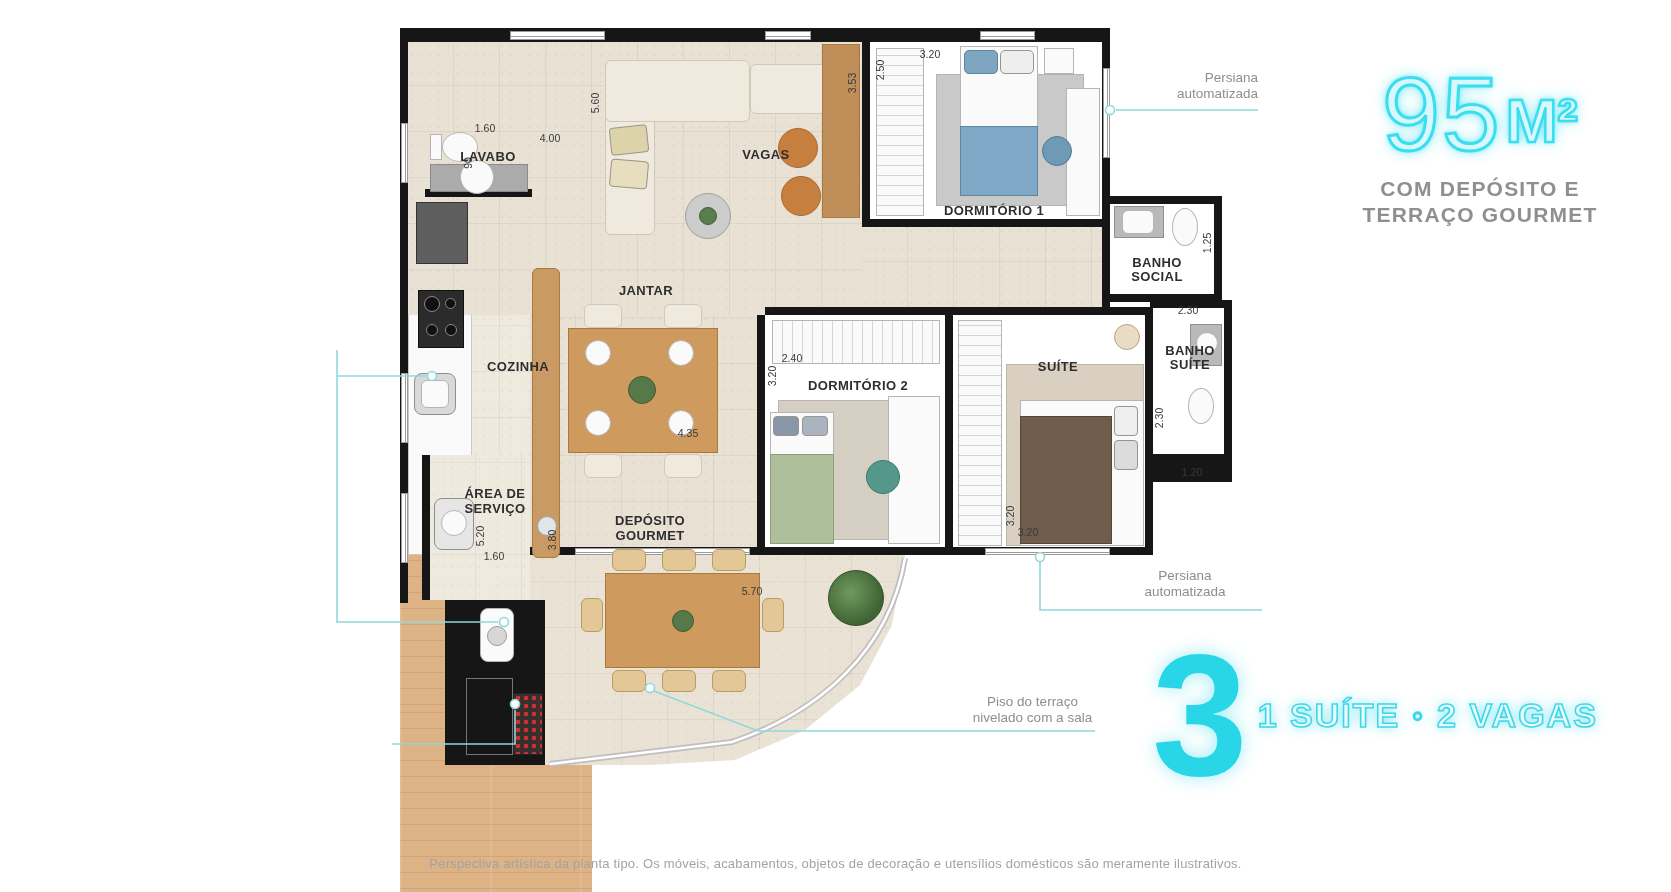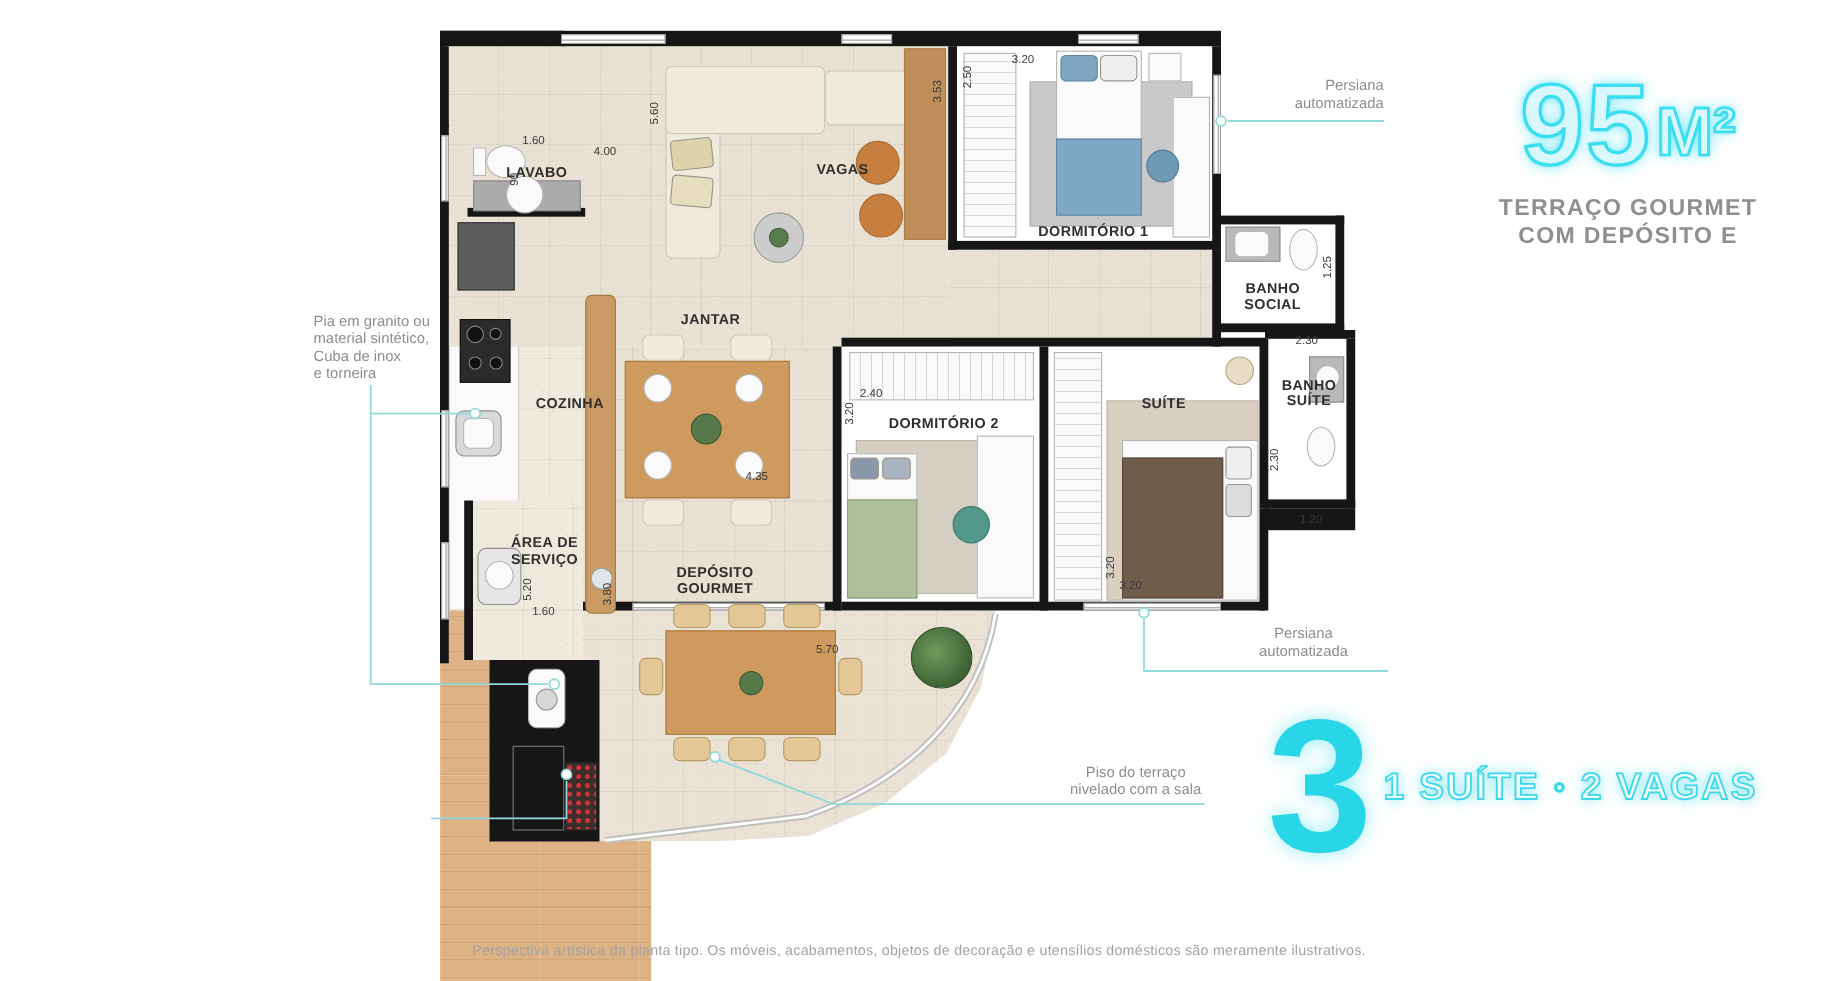--- a/index.html
+++ b/index.html
@@ -36,21 +36,21 @@
   .wlineh{background-image:repeating-linear-gradient(90deg,transparent 0 9px,#d5d5d5 9px 10px);}
   
   .ann{position:absolute;font-size:13.5px;line-height:16px;color:#8e8e8e;}
   .ann.r{text-align:right;}
   .ann.c{text-align:center;}
   svg.overlay{position:absolute;left:0;top:0;pointer-events:none;}
   
   #headline{position:absolute;left:1300px;top:62px;width:360px;text-align:center;}
   .neon{color:#d9f8fd;-webkit-text-stroke:3px #3adef0;
         text-shadow:0 0 14px rgba(61,223,240,.75),0 0 4px rgba(61,223,240,.9);}
-  #area-num{font-size:104px;font-weight:700;letter-spacing:2px;line-height:1;display:inline-block;}
+  #area-num{font-size:104px;font-weight:400;letter-spacing:2px;line-height:1;display:inline-block;}
   #area-unit{font-size:62px;font-weight:700;display:inline-block;vertical-align:8px;margin-left:4px;-webkit-text-stroke:2.5px #3adef0;}
   #headline .sub{margin-top:10px;font-size:21px;font-weight:700;color:#8f8f8f;letter-spacing:1.2px;line-height:26px;}
   #badge{position:absolute;left:1152px;top:642px;display:flex;align-items:flex-start;}
   #badge-num{font-size:172px;line-height:.85;font-weight:800;color:#28d6e8;
              text-shadow:0 0 18px rgba(40,214,232,.45);}
   #badge-col{margin-left:10px;margin-top:52px;}
   #badge-label{font-size:88px;line-height:.92;font-weight:400;letter-spacing:4px;
                color:#f7fcfb;-webkit-text-stroke:2.5px #43a18e;}
   #badge-sub{font-size:34px;font-weight:700;letter-spacing:2px;margin-top:2px;
              color:#eafcfe;-webkit-text-stroke:1.6px #3cd8ea;
@@ -265,45 +265,39 @@
 
     <polyline points="654,691 758,731 1095,731" fill="none" stroke="#8fd9db" stroke-width="1.6"></polyline>
     <circle cx="650" cy="688" r="4.5" fill="#fff" stroke="#8fd9db" stroke-width="1.6"></circle>
   </svg>
 
   <div class="ann r" style="left:1098px;top:70px;width:160px;">
     <div>Persiana</div>
     <div>automatizada</div>
   </div>
 
-  <div class="ann" style="left:285px;top:284px;">
-    <div>Pia em granito ou</div>
-    <div>material sintético,</div>
-    <div>Cuba de inox</div>
-    <div>e torneira</div>
-  </div>
 
   <div class="ann c" style="left:1105px;top:568px;width:160px;">
     <div>Persiana</div>
     <div>automatizada</div>
   </div>
 
   <div class="ann c" style="left:950px;top:694px;width:165px;">
     <div>Piso do terraço</div>
     <div>nivelado com a sala</div>
   </div>
 
 
   <div id="headline">
     <div>
       <span id="area-num" class="neon">95</span><span id="area-unit" class="neon">M²</span>
     </div>
     <div class="sub">
+      <div>COM DEPÓSITO E</div>
       <div>TERRAÇO GOURMET</div>
-      <div>COM DEPÓSITO E</div>
     </div>
   </div>
 
   <div id="badge">
     <div id="badge-num">3</div>
     <div id="badge-col">
       <div id="badge-sub">1 SUÍTE ◦ 2 VAGAS</div>
     </div>
   </div>
 

